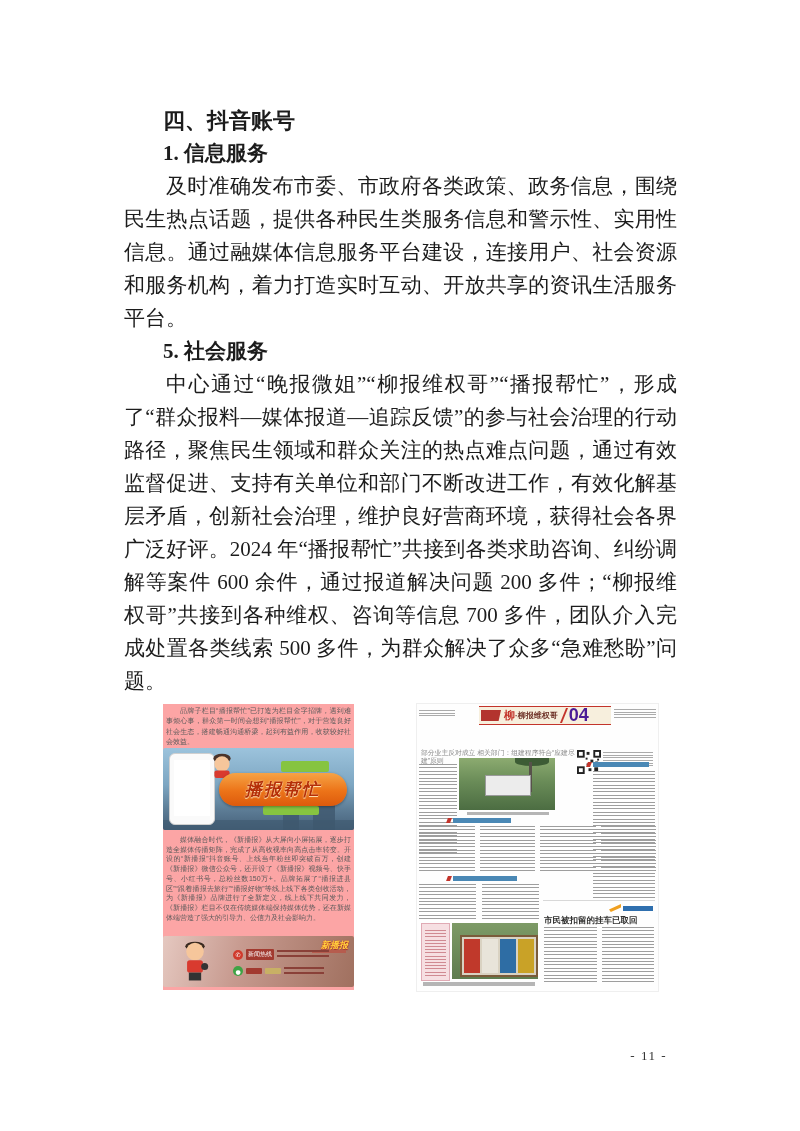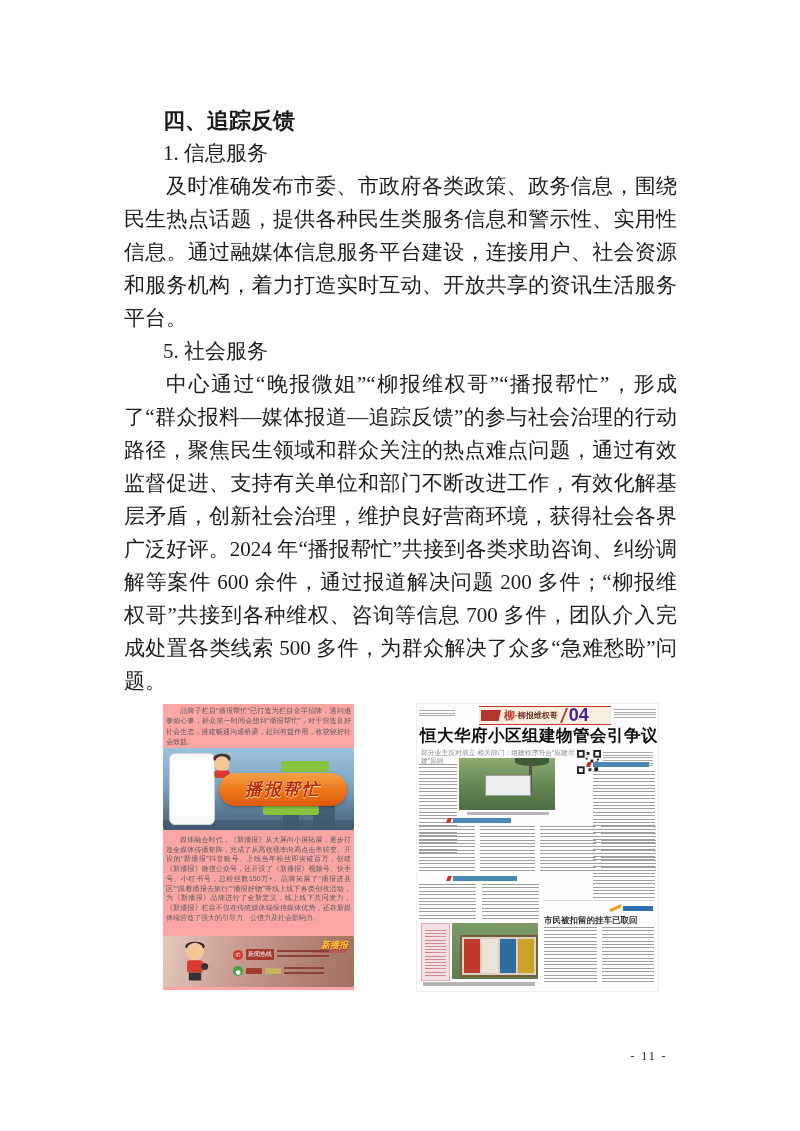--- a/index.html
+++ b/index.html
@@ -2,21 +2,21 @@
 <html><head>
 <meta charset="utf-8">
 <style>
   html,body{margin:0;padding:0;background:#ffffff;}
   .sheet{position:relative;width:800px;height:1131px;background:#fff;margin:0 auto;overflow:hidden;
          font-family:"Liberation Serif","DejaVu Serif",serif;color:#1c1c1c;}
 
   
   .doc{position:absolute;left:124px;top:104px;width:553px;font-size:21px;line-height:33px;}
   .doc h1{margin:0 0 0 39px;font-size:22px;font-weight:bold;line-height:33px;}
-  .doc h2{margin:0 0 0 39px;font-size:21px;font-weight:normal;line-height:33px;}
+  .doc h2{margin:0 0 0 39px;font-size:21px;font-weight:bold;line-height:33px;}
   .doc p{margin:0;text-indent:42px;text-align:justify;}
 
   .caption{position:absolute;left:124px;top:994px;width:553px;text-align:center;
            font-size:19px;color:#151515;}
   .pageno{position:absolute;top:1048px;right:133px;font-size:13px;letter-spacing:1.5px;color:#333;}
 
   
   .ft{background-image:repeating-linear-gradient(to bottom,#9e9e9e 0,#9e9e9e 1px,transparent 1px,transparent 3.4px);}
   .ft2{background-image:repeating-linear-gradient(to bottom,#ababab 0,#ababab 1px,transparent 1px,transparent 2.7px);}
   .ftp{background-image:repeating-linear-gradient(to bottom,#d08a92 0,#d08a92 1px,transparent 1px,transparent 3.2px);}
@@ -116,21 +116,21 @@
   .sa-head{position:absolute;left:1px;top:14px;font-size:8.5px;font-weight:bold;color:#30302f;white-space:nowrap;}
   .sa-cols{position:absolute;left:1px;top:26px;width:110px;height:58px;display:flex;gap:5px;}
   .sa-cols div{flex:1;}
 </style>
 </head>
 <body>
 
 <div class="sheet">
 
   <div class="doc">
-    <h1>四、追踪反馈</h1>
+    <h1>四、抖音账号</h1>
     <h2>1. 信息服务</h2>
     <p>及时准确发布市委、市政府各类政策、政务信息，围绕民生热点话题，提供各种民生类服务信息和警示性、实用性信息。通过融媒体信息服务平台建设，连接用户、社会资源和服务机构，着力打造实时互动、开放共享的资讯生活服务平台。</p>
     <h2>5. 社会服务</h2>
     <p>中心通过“晚报微姐”“柳报维权哥”“播报帮忙”，形成了“群众报料—媒体报道—追踪反馈”的参与社会治理的行动路径，聚焦民生领域和群众关注的热点难点问题，通过有效监督促进、支持有关单位和部门不断改进工作，有效化解基层矛盾，创新社会治理，维护良好营商环境，获得社会各界广泛好评。2024 年“播报帮忙”共接到各类求助咨询、纠纷调解等案件 600 余件，通过报道解决问题 200 多件；“柳报维权哥”共接到各种维权、咨询等信息 700 多件，团队介入完成处置各类线索 500 多件，为群众解决了众多“急难愁盼”问题。</p>
   </div>
 
   <figure class="clip-left">
     <div class="lc-p lc-p1">品牌子栏目“播报帮忙”已打造为栏目金字招牌，遇到难事烦心事，群众第一时间会想到“播报帮忙”，对于营造良好社会生态，搭建畅通沟通桥梁，起到有益作用，收获较好社会效益。</div>
 
     <div class="lc-banner">
@@ -180,21 +180,20 @@
     <div class="np-date ft2"></div>
     <div class="np-ribbon">
       <span class="np-badge"></span>
       <span class="np-logo">柳</span>
       <span class="np-mast">·柳报维权哥</span>
       <span class="np-slash"></span>
       <span class="np-pageno">04</span>
     </div>
     <div class="np-editors ft2"></div>
 
-    <h3 class="np-headline">恒大华府小区组建物管会引争议</h3>
     <div class="np-subhead">部分业主反对成立 相关部门：组建程序符合“应建尽建”原则</div>
 
     <svg class="np-qr" width="24" height="24" viewBox="0 0 25 25">
       <rect width="25" height="25" fill="#fff"></rect>
       <g fill="#222">
         <rect x="0" y="0" width="8" height="8"></rect>
           <rect x="17" y="0" width="8" height="8"></rect>
           <rect x="0" y="17" width="8" height="8"></rect>
         <rect x="10" y="2" width="3" height="3"></rect>
           <rect x="14" y="10" width="3" height="3"></rect>

